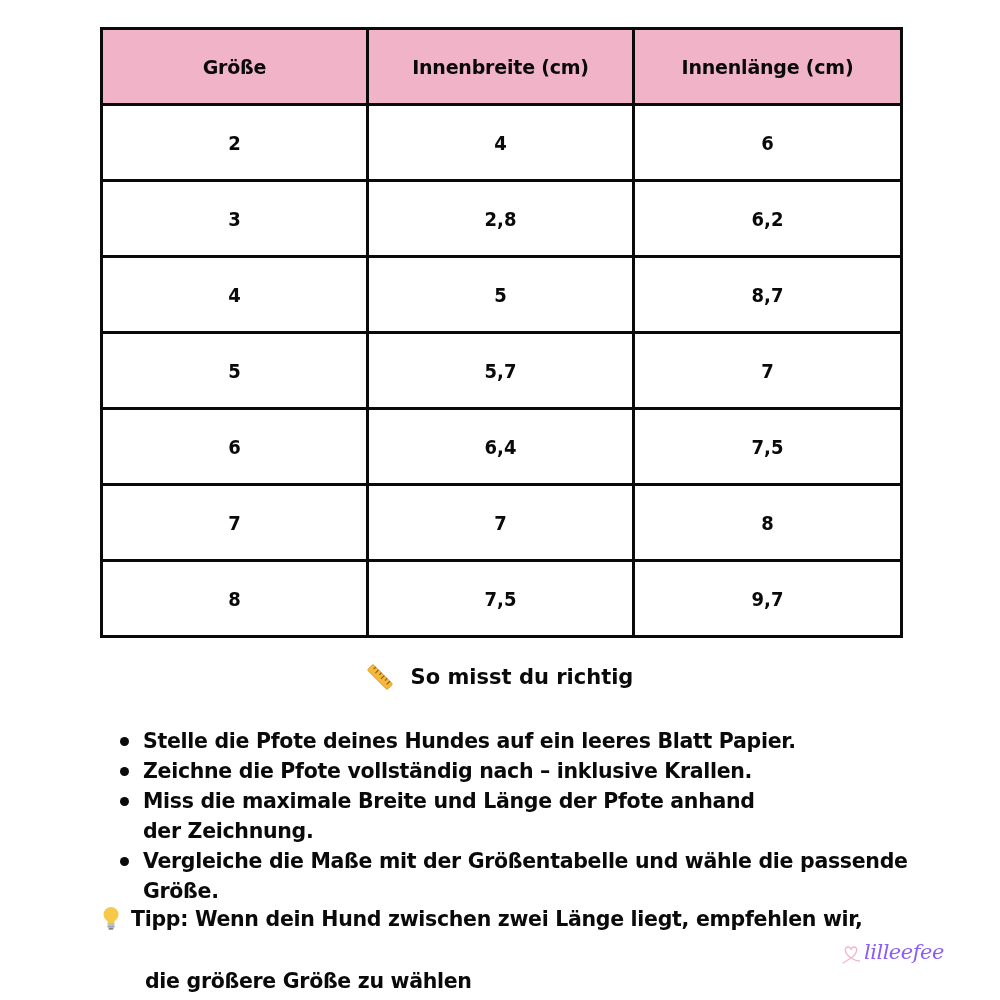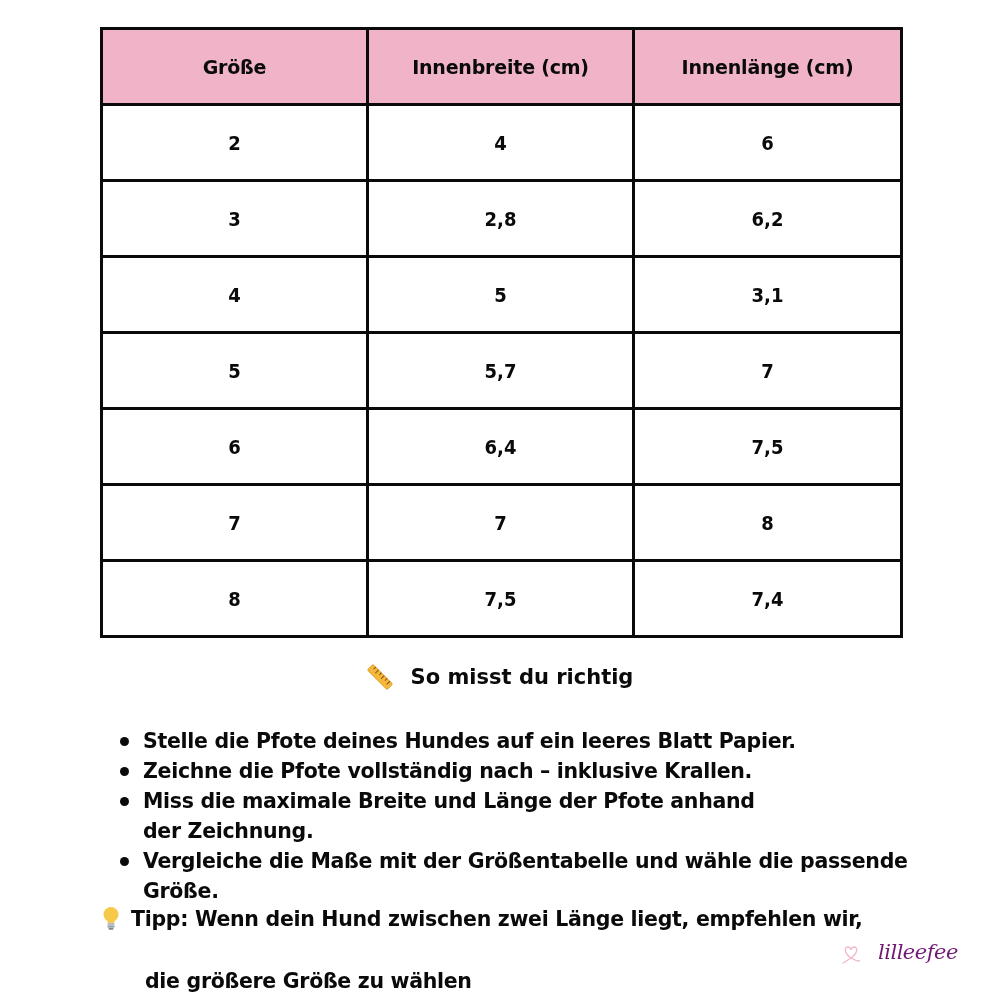--- a/index.html
+++ b/index.html
@@ -63,22 +63,22 @@
       position: absolute; left: 101px; top: 904px; width: 820px;
       font-weight: bold; font-size: 20.5px; line-height: 30px;
       letter-spacing: -0.3px;
     }
     .tip-line1 { display: flex; align-items: center; }
     .bulb-icon { display: inline-block; width: 20px; height: 26px; margin-right: 10px; }
     .tip-line2 { padding-left: 44px; margin-top: 32px; }
 
     .brand-mark {
       position: absolute; left: 842px; top: 940px;
-      display: flex; align-items: flex-end; gap: 18px;
-      color: #701a75; font-family: "DejaVu Serif", serif; font-style: italic;
+      display: flex; align-items: flex-end; gap: 4px;
+      color: #8b5cf6; font-family: "DejaVu Serif", serif; font-style: italic;
       font-size: 21px; letter-spacing: -0.5px;
     }
     .heart-icon { width: 18px; height: 20px; }
   </style>
 </head>
 <body>
 
 <div class="page">
 
   <table class="size-table">
@@ -101,41 +101,41 @@
         <td>6</td>
       </tr>
       <tr>
         <td>3</td>
         <td>2,8</td>
         <td>6,2</td>
       </tr>
       <tr>
         <td>4</td>
         <td>5</td>
-        <td>3,1</td>
+        <td>8,7</td>
       </tr>
       <tr>
         <td>5</td>
         <td>5,7</td>
         <td>7</td>
       </tr>
       <tr>
         <td>6</td>
         <td>6,4</td>
         <td>7,5</td>
       </tr>
       <tr>
         <td>7</td>
         <td>7</td>
         <td>8</td>
       </tr>
       <tr>
         <td>8</td>
         <td>7,5</td>
-        <td>7,4</td>
+        <td>9,7</td>
       </tr>
     </tbody>
   </table>
 
   <div class="howto-heading">
     <svg class="ruler-icon" viewBox="0 0 26 26">
       <g transform="rotate(45 13 13)">
         <rect x="-1" y="9" width="28" height="8" rx="1.5" fill="#f5b83d" stroke="#d89a22" stroke-width="0.8"></rect>
         <g stroke="#8a5a10" stroke-width="1.1">
           <line x1="3" y1="9" x2="3" y2="12"></line>

